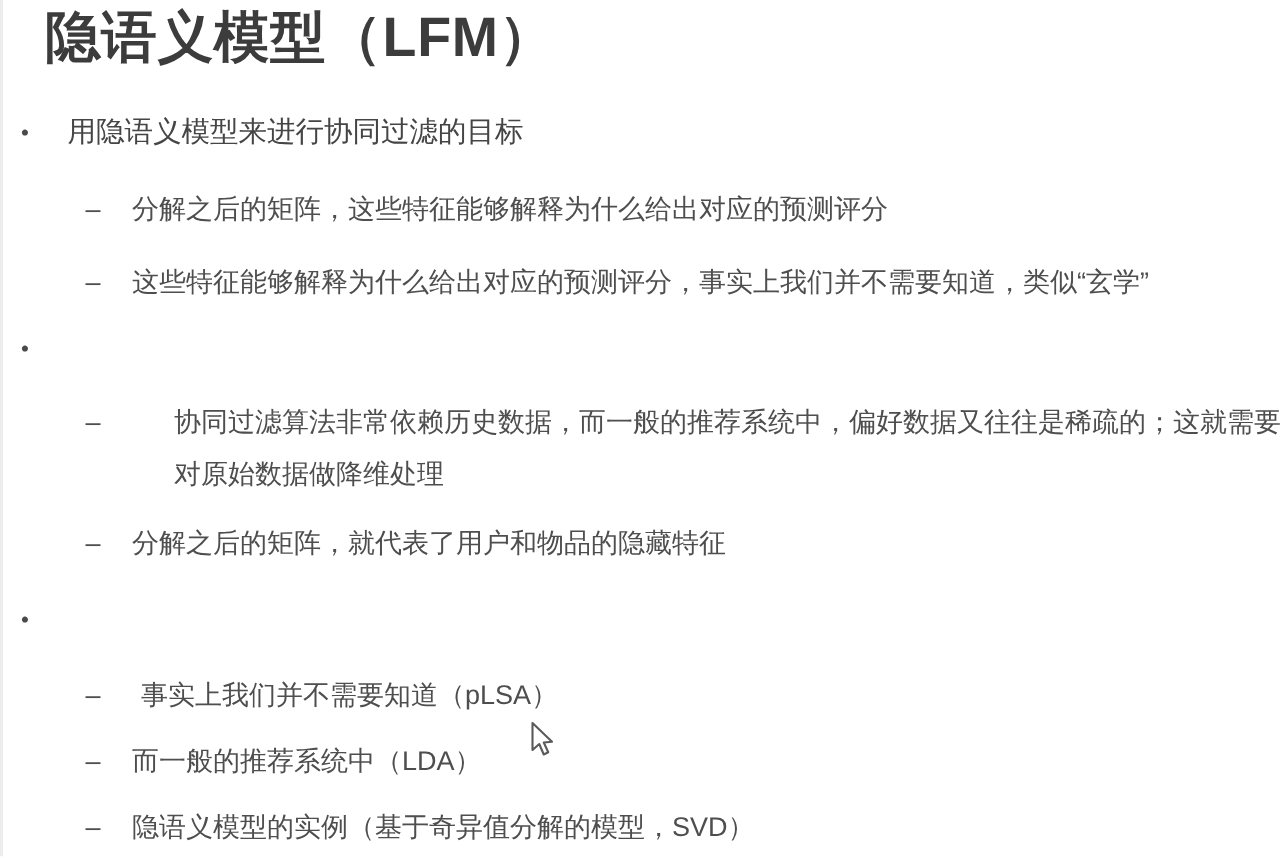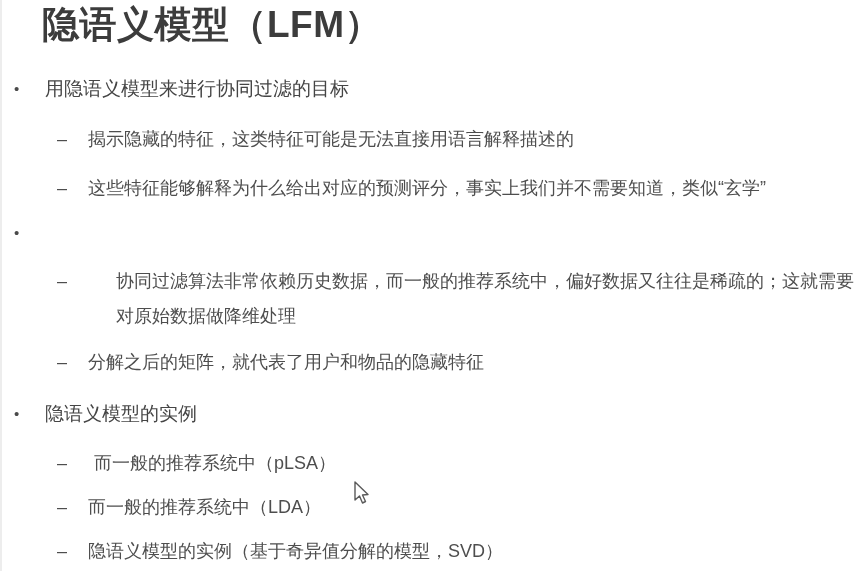--- a/index.html
+++ b/index.html
@@ -11,21 +11,21 @@
     position: relative;
     width: 856px;
     height: 571px;
     background: #ffffff;
     overflow: hidden;
     font-family: "Liberation Sans", "DejaVu Sans", sans-serif;
     box-shadow: inset 2px 0 0 #ededed; 
   }
   .title {
     position: absolute;
-    left: 42px;
+    left: 30px;
     top: 0px;
     margin: 0;
     font-size: 37px;
     font-weight: 600;
     letter-spacing: 0.5px;
     color: #3c3c3c;
     white-space: nowrap;
   }
   .row {
     position: absolute;
@@ -86,46 +86,45 @@
 <div class="stage">
 
   <h1 class="title">隐语义模型（LFM）</h1>
 
   <div class="row l1" style="top:78px">
     <span class="marker">•</span>
     <span class="text">用隐语义模型来进行协同过滤的目标</span>
   </div>
   <div class="row l2" style="top:128px">
     <span class="marker">–</span>
-    <span class="text">揭示隐藏的特征，这类特征可能是无法直接用语言解释描述的</span>
+    <span class="text">分解之后的矩阵，这些特征能够解释为什么给出对应的预测评分</span>
   </div>
   <div class="row l2" style="top:177px">
     <span class="marker">–</span>
     <span class="text">这些特征能够解释为什么给出对应的预测评分，事实上我们并不需要知道，类似“玄学”</span>
   </div>
 
   <div class="row l1" style="top:222px">
     <span class="marker">•</span>
   </div>
   <div class="row l2 wrap" style="top:264px">
     <span class="marker">–</span>
     <span class="text">协同过滤算法非常依赖历史数据，而一般的推荐系统中，偏好数据又往往是稀疏的；这就需要对原始数据做降维处理</span>
   </div>
   <div class="row l2" style="top:351px">
     <span class="marker">–</span>
     <span class="text">分解之后的矩阵，就代表了用户和物品的隐藏特征</span>
   </div>
 
   <div class="row l1" style="top:403px">
     <span class="marker">•</span>
-    <span class="text">隐语义模型的实例</span>
   </div>
   <div class="row l2" style="top:452px">
     <span class="marker">–</span>
-    <span class="text indent-sm">而一般的推荐系统中（pLSA）</span>
+    <span class="text indent-sm">事实上我们并不需要知道（pLSA）</span>
   </div>
   <div class="row l2" style="top:496px">
     <span class="marker">–</span>
     <span class="text">而一般的推荐系统中（LDA）</span>
   </div>
   <div class="row l2" style="top:540px">
     <span class="marker">–</span>
     <span class="text">隐语义模型的实例（基于奇异值分解的模型，SVD）</span>
   </div>
 

